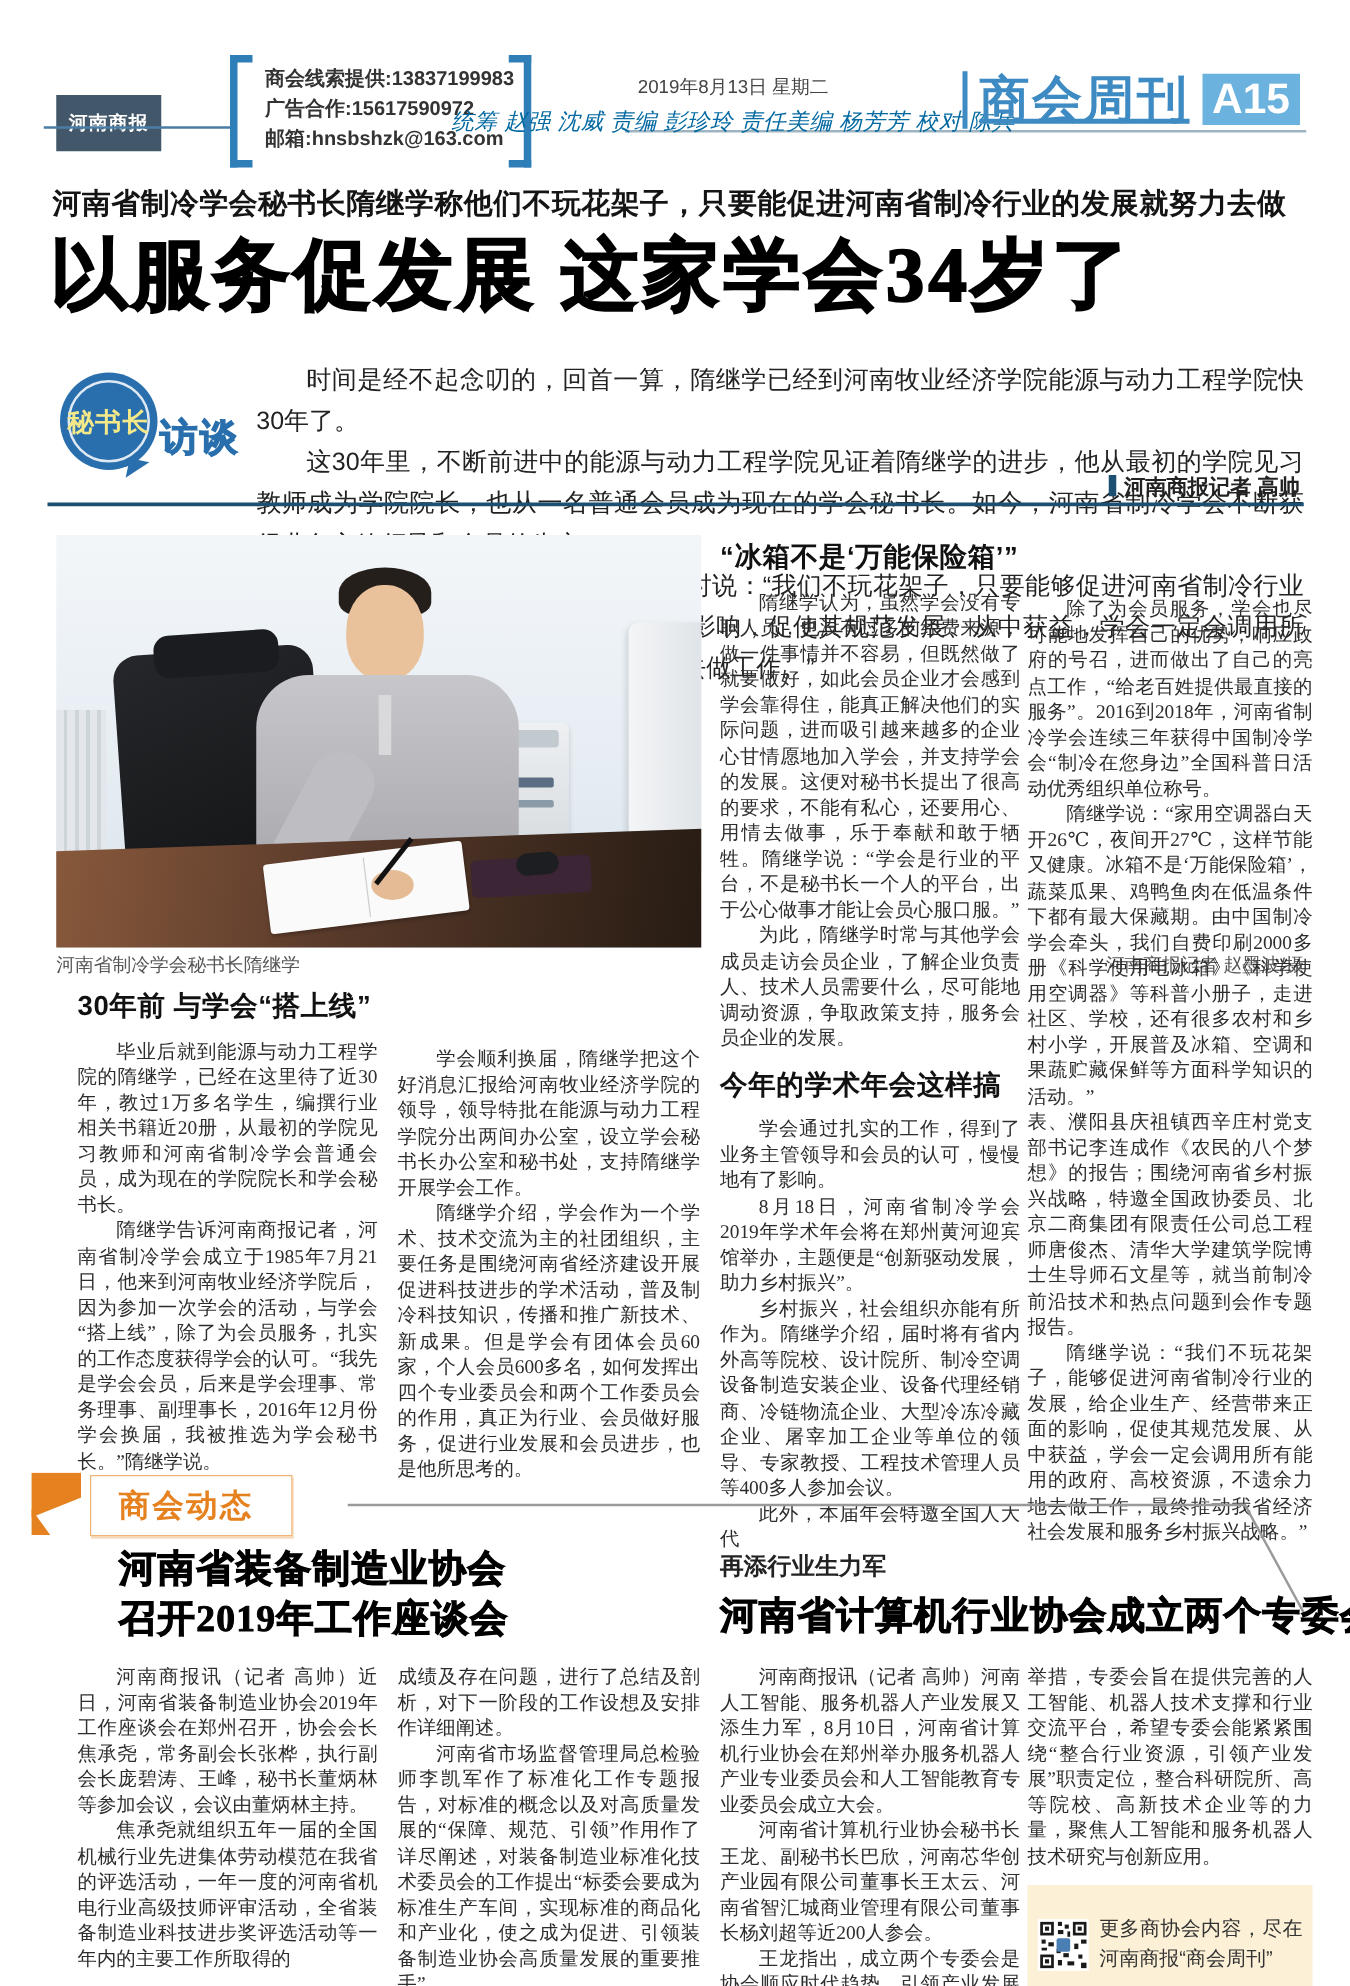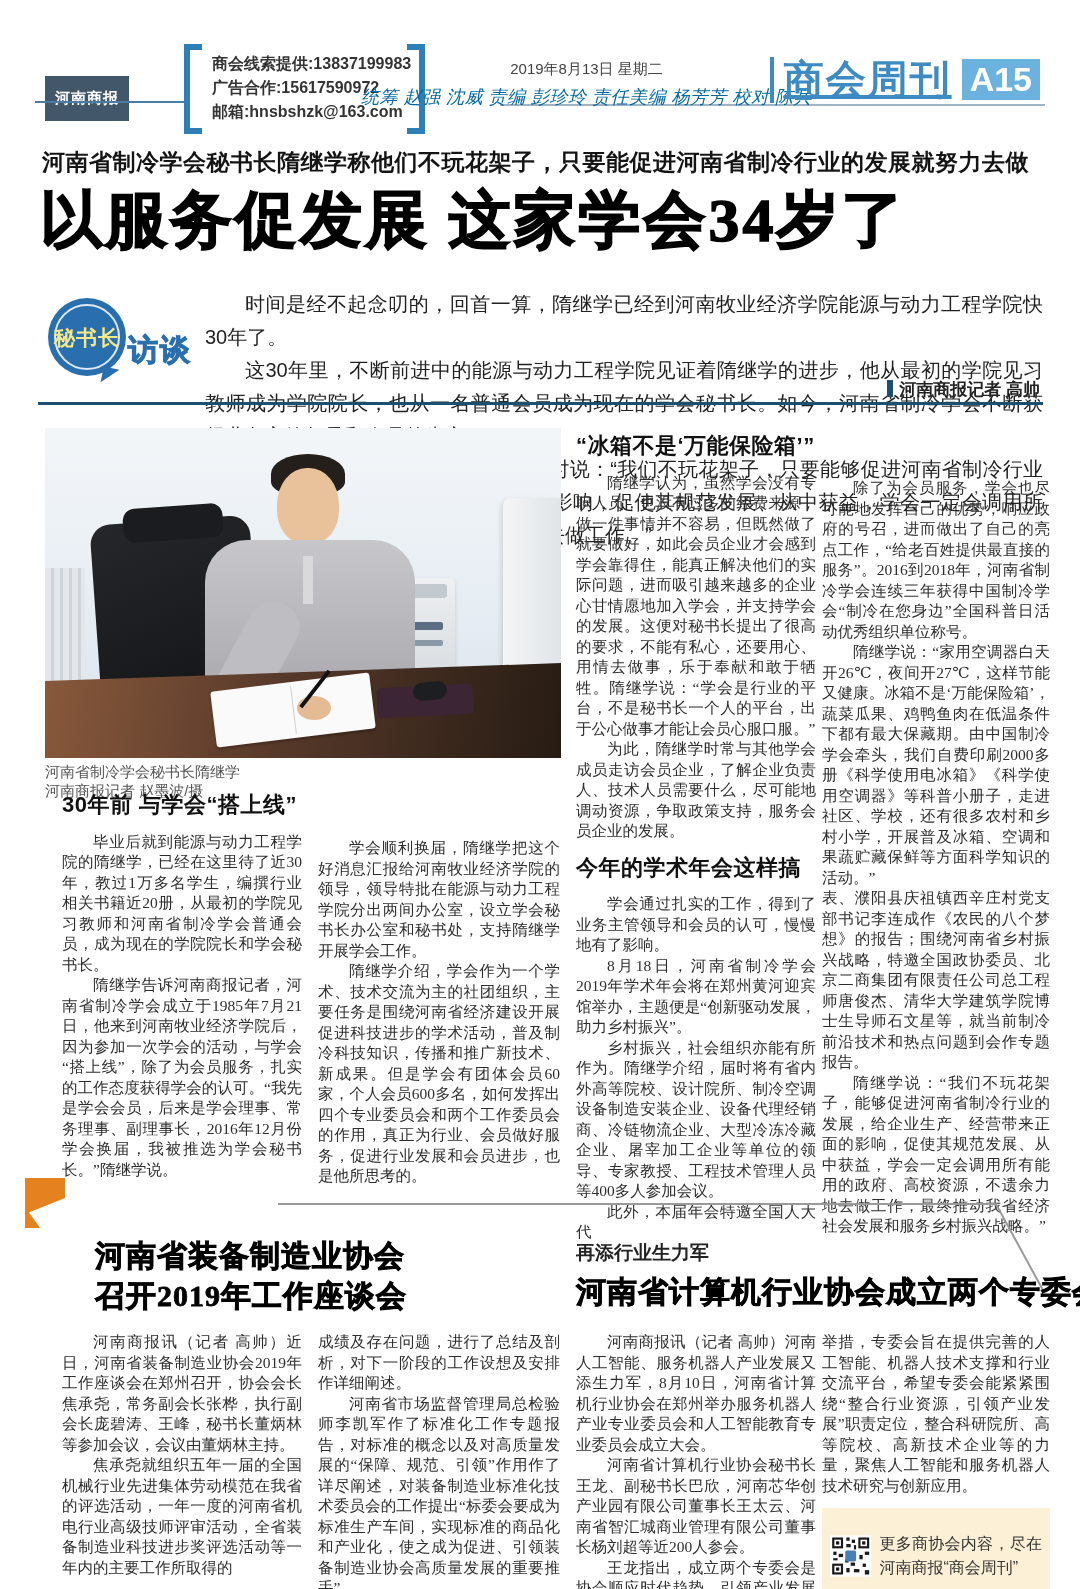--- a/index.html
+++ b/index.html
@@ -55,21 +55,21 @@
   .ph-printer .lid { position:absolute; left:8px; top:6px; right:8px; height:14px; background:#c2c9cf; border-radius:3px; }
   .ph-printer .slot { position:absolute; left:12px; top:44px; right:12px; height:8px; background:#5b6e84; border-radius:2px; }
   .ph-printer .slot2 { position:absolute; left:12px; top:62px; right:12px; height:6px; background:#8b9aa8; border-radius:2px; }
   .ph-monitor { position:absolute; right:-8px; top:70px; width:66px; height:196px; background:linear-gradient(90deg,#f4f5f6,#dde2e6); border-radius:8px; box-shadow:-2px 2px 5px rgba(0,0,0,.12); }
   .ph-monitor-base { position:absolute; right:6px; top:262px; width:46px; height:14px; background:#c3cad0; border-radius:3px; }
   .ph-desk { position:absolute; left:-10px; bottom:-14px; width:540px; height:100px; background:linear-gradient(100deg,#8a5a3c 0%,#57392a 45%,#241a12 100%); transform:rotate(-2deg); }
   .ph-pad { position:absolute; left:332px; top:258px; width:96px; height:30px; background:#3c2535; border-radius:4px; transform:rotate(-3deg); }
   .ph-mouse { position:absolute; left:368px; top:254px; width:34px; height:18px; background:#1d1e22; border-radius:9px; transform:rotate(-5deg); }
   .ph-notebook { position:absolute; left:168px; top:254px; width:160px; height:56px; background:#fafafa; border-radius:3px; transform:rotate(-7deg); box-shadow:0 2px 3px rgba(0,0,0,.25); }
   .ph-notebook .mid { position:absolute; left:50%; top:4px; bottom:4px; width:1px; background:#cfcfcf; }
-  .caption-row { position:absolute; left:45px; top:763px; width:998px; display:flex; justify-content:space-between; font-size:15px; color:#555;flex-direction:column; }
+  .caption-row { position:absolute; left:45px; top:763px; width:998px; display:flex; justify-content:space-between; font-size:15px; color:#555; }
 
   
   .col { position:absolute; font-family:"Liberation Serif","DejaVu Serif",serif; font-size:15.5px; line-height:20.5px; color:#2d2d2d; text-align:justify; }
   .col p { text-indent:2em; }
   .col p.cont { text-indent:0; }
   .col h3 { font-family:"Liberation Sans","DejaVu Sans",sans-serif; font-size:22px; color:#111; letter-spacing:0.5px; margin-bottom:16px; white-space:nowrap; }
   .col h3.mid { margin-top:16px; }
   .c1 { left:62px;  top:795px; width:240px; }
   .c2 { left:318px; top:795px; width:242px; padding-top:43px; }
   .c3 { left:576px; top:436px; width:240px; }
@@ -196,20 +196,23 @@
   <div class="col c4">
     <p>除了为会员服务，学会也尽可能地发挥自己的优势，响应政府的号召，进而做出了自己的亮点工作，“给老百姓提供最直接的服务”。2016到2018年，河南省制冷学会连续三年获得中国制冷学会“制冷在您身边”全国科普日活动优秀组织单位称号。</p>
     <p>隋继学说：“家用空调器白天开26℃，夜间开27℃，这样节能又健康。冰箱不是‘万能保险箱’，蔬菜瓜果、鸡鸭鱼肉在低温条件下都有最大保藏期。由中国制冷学会牵头，我们自费印刷2000多册《科学使用电冰箱》《科学使用空调器》等科普小册子，走进社区、学校，还有很多农村和乡村小学，开展普及冰箱、空调和果蔬贮藏保鲜等方面科学知识的活动。”</p>
     <p class="cont">表、濮阳县庆祖镇西辛庄村党支部书记李连成作《农民的八个梦想》的报告；围绕河南省乡村振兴战略，特邀全国政协委员、北京二商集团有限责任公司总工程师唐俊杰、清华大学建筑学院博士生导师石文星等，就当前制冷前沿技术和热点问题到会作专题报告。</p>
     <p>隋继学说：“我们不玩花架子，能够促进河南省制冷行业的发展，给企业生产、经营带来正面的影响，促使其规范发展、从中获益，学会一定会调用所有能用的政府、高校资源，不遗余力地去做工作，最终推动我省经济社会发展和服务乡村振兴战略。”</p>
   </div>
 
   <div class="fold-icon">
     <div class="fa"></div>
     <div class="fb"></div>
+  </div>
+  <div class="banner-box">
+    <span class="banner-label">商会动态</span>
   </div>
   <svg class="banner-line" width="772" height="104" viewBox="0 0 772 104">
     <path d="M0 12 H718 L766 100" fill="none" stroke="#9a9a9a" stroke-width="2"></path>
   </svg>
 
   <div class="biz-head1">
     <div>河南省装备制造业协会</div>
     <div>召开2019年工作座谈会</div>
   </div>
   <div class="col b1c1">

